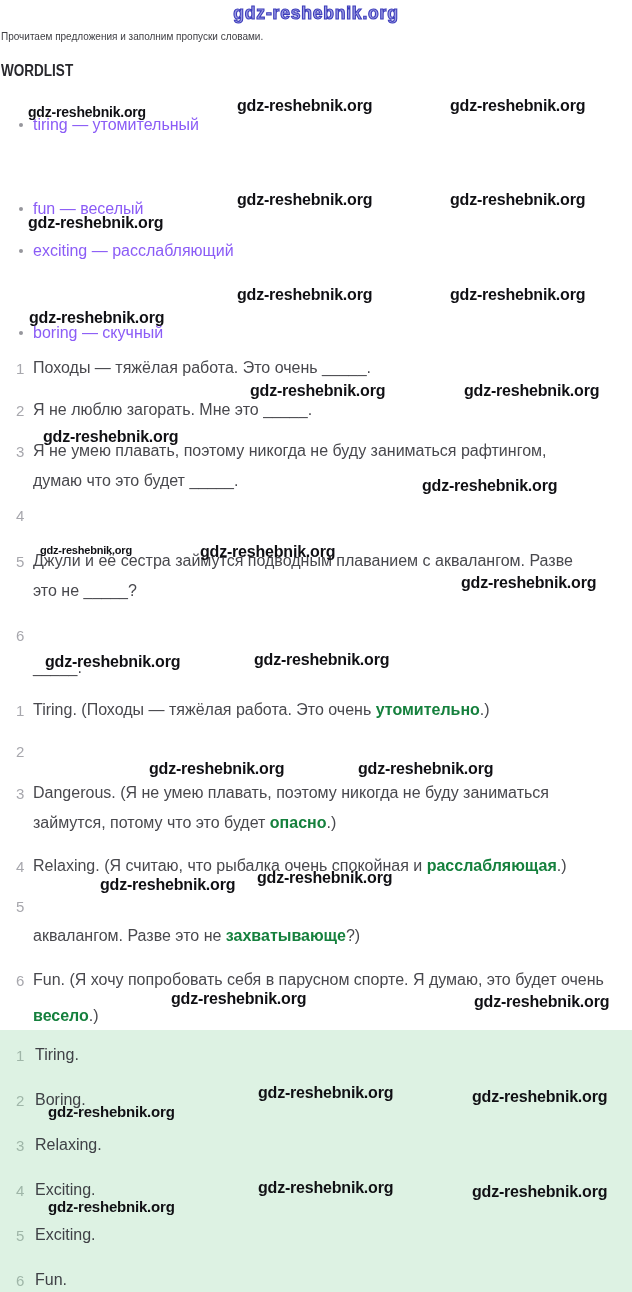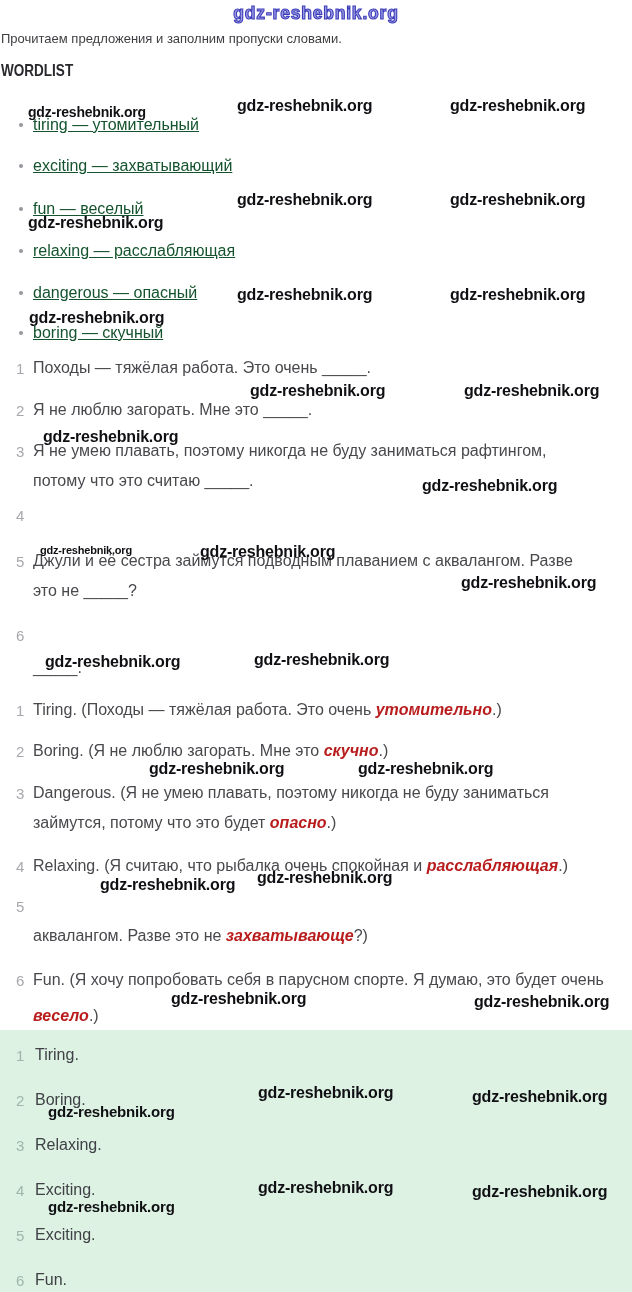--- a/index.html
+++ b/index.html
@@ -7,61 +7,59 @@
         font-family:"Liberation Sans",sans-serif;}
   
   .wm{position:absolute;font-weight:700;font-size:16px;color:#101014;white-space:nowrap;letter-spacing:-0.2px;}
   .wm-top{position:absolute;top:3px;left:0;width:100%;text-align:center;}
   .wm-top .outline{font-weight:700;font-size:17.5px;letter-spacing:.8px;color:#9c9ce2;
                    -webkit-text-stroke:1.1px #3d3dbb;}
   
   .line{position:absolute;left:0;padding-left:33px;font-size:16px;line-height:19px;
         color:#48484d;white-space:nowrap;}
   .line .num{position:absolute;left:16px;top:1px;color:#a7a7ad;font-size:15px;}
-  .line b{color:#b91c1c;font-weight:700;font-style:italic;}
-  .wl{color:#14532d;text-decoration:underline;}
+  .line b{color:#15803d;font-weight:700;}
+  .wl{color:#8b5cf6;}
   .wl .dot{position:absolute;left:19px;top:8px;width:4px;height:4px;border-radius:50%;background:#96969c;}
-  .intro{position:absolute;left:1px;top:31px;font-size:13px;color:#3e3e43;white-space:nowrap;}
+  .intro{position:absolute;left:1px;top:31px;font-size:10px;color:#3e3e43;white-space:nowrap;}
   .wordlist-title{position:absolute;left:1px;top:61px;font-size:16.5px;font-weight:700;color:#28282d;
                   transform:scaleX(.82);transform-origin:0 50%;white-space:nowrap;}
   .final-box{position:absolute;left:0;top:1030px;width:632px;height:262px;background:#ddf2e3;}
   .fa{color:#3f4146;padding-left:35px;}
   .fa .num{color:#9fb6a8;}
 </style>
 </head>
 <body>
 
 <div class="page">
 
   <div class="wm-top">
     <span class="outline">gdz-reshebnik.org</span>
   </div>
 
   <div class="intro">Прочитаем предложения и заполним пропуски словами.</div>
   <div class="wordlist-title">WORDLIST</div>
 
   <div class="line wl" style="top:115px"><span class="dot"></span><span>tiring — утомительный</span></div>
-  <div class="line wl" style="top:156px"><span class="dot"></span><span>exciting — захватывающий</span></div>
   <div class="line wl" style="top:199px"><span class="dot"></span><span>fun — веселый</span></div>
-  <div class="line wl" style="top:241px"><span class="dot"></span><span>relaxing — расслабляющая</span></div>
-  <div class="line wl" style="top:283px"><span class="dot"></span><span>dangerous — опасный</span></div>
+  <div class="line wl" style="top:241px"><span class="dot"></span><span>exciting — расслабляющий</span></div>
   <div class="line wl" style="top:323px"><span class="dot"></span><span>boring — скучный</span></div>
 
   <div class="line" style="top:358px"><span class="num">1</span><span>Походы — тяжёлая работа. Это очень _____.</span></div>
   <div class="line" style="top:400px"><span class="num">2</span><span>Я не люблю загорать. Мне это _____.</span></div>
   <div class="line" style="top:441px"><span class="num">3</span><span>Я не умею плавать, поэтому никогда не буду заниматься рафтингом,</span></div>
-  <div class="line" style="top:471px"><span>потому что это считаю _____.</span></div>
+  <div class="line" style="top:471px"><span>думаю что это будет _____.</span></div>
   <div class="line" style="top:505px"><span class="num">4</span></div>
   <div class="line" style="top:551px"><span class="num">5</span><span>Джули и её сестра займутся подводным плаванием с аквалангом. Разве</span></div>
   <div class="line" style="top:581px"><span>это не _____?</span></div>
   <div class="line" style="top:625px"><span class="num">6</span></div>
   <div class="line" style="top:658px"><span>_____.</span></div>
 
   <div class="line" style="top:700px"><span class="num">1</span><span><span>Tiring. (Походы — тяжёлая работа. Это очень </span><b>утомительно</b><span>.)</span></span></div>
-  <div class="line" style="top:741px"><span class="num">2</span><span><span>Boring. (Я не люблю загорать. Мне это </span><b>скучно</b><span>.)</span></span></div>
+  <div class="line" style="top:741px"><span class="num">2</span></div>
   <div class="line" style="top:783px"><span class="num">3</span><span><span>Dangerous. (Я не умею плавать, поэтому никогда не буду заниматься</span><b></b><span></span></span></div>
   <div class="line" style="top:813px"><span><span>займутся, потому что это будет </span><b>опасно</b><span>.)</span></span></div>
   <div class="line" style="top:856px"><span class="num">4</span><span><span>Relaxing. (Я считаю, что рыбалка очень спокойная и </span><b>расслабляющая</b><span>.)</span></span></div>
   <div class="line" style="top:896px"><span class="num">5</span></div>
   <div class="line" style="top:926px"><span><span>аквалангом. Разве это не </span><b>захватывающе</b><span>?)</span></span></div>
   <div class="line" style="top:970px"><span class="num">6</span><span><span>Fun. (Я хочу попробовать себя в парусном спорте. Я думаю, это будет очень</span><b></b><span></span></span></div>
   <div class="line" style="top:1006px"><span><span></span><b>весело</b><span>.)</span></span></div>
 
   <div class="final-box"></div>
   <div class="line fa" style="top:1045px"><span class="num">1</span><span>Tiring.</span></div>

